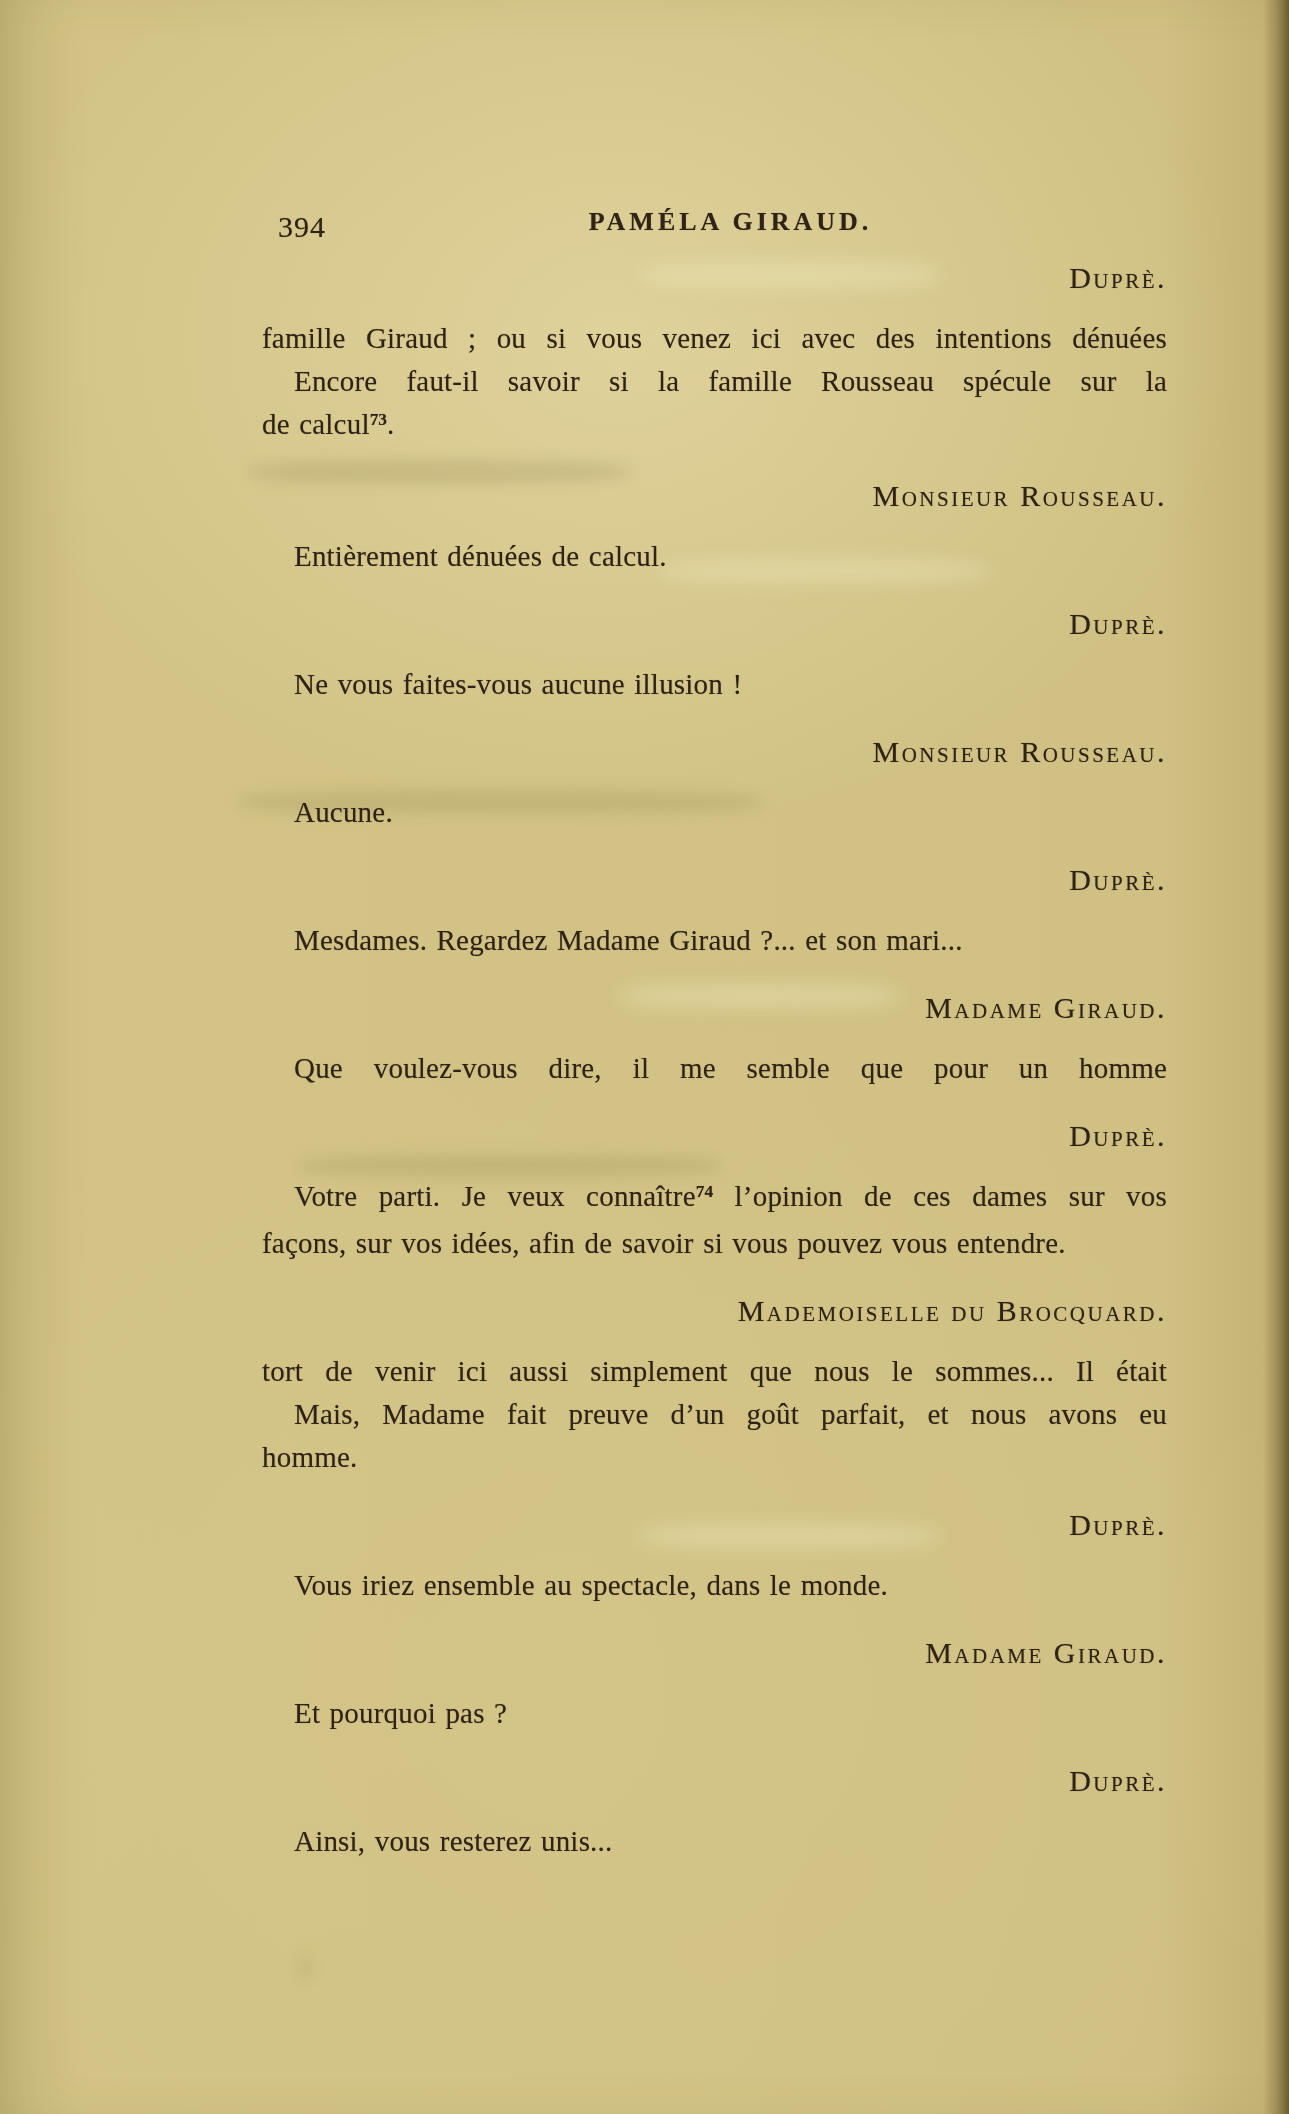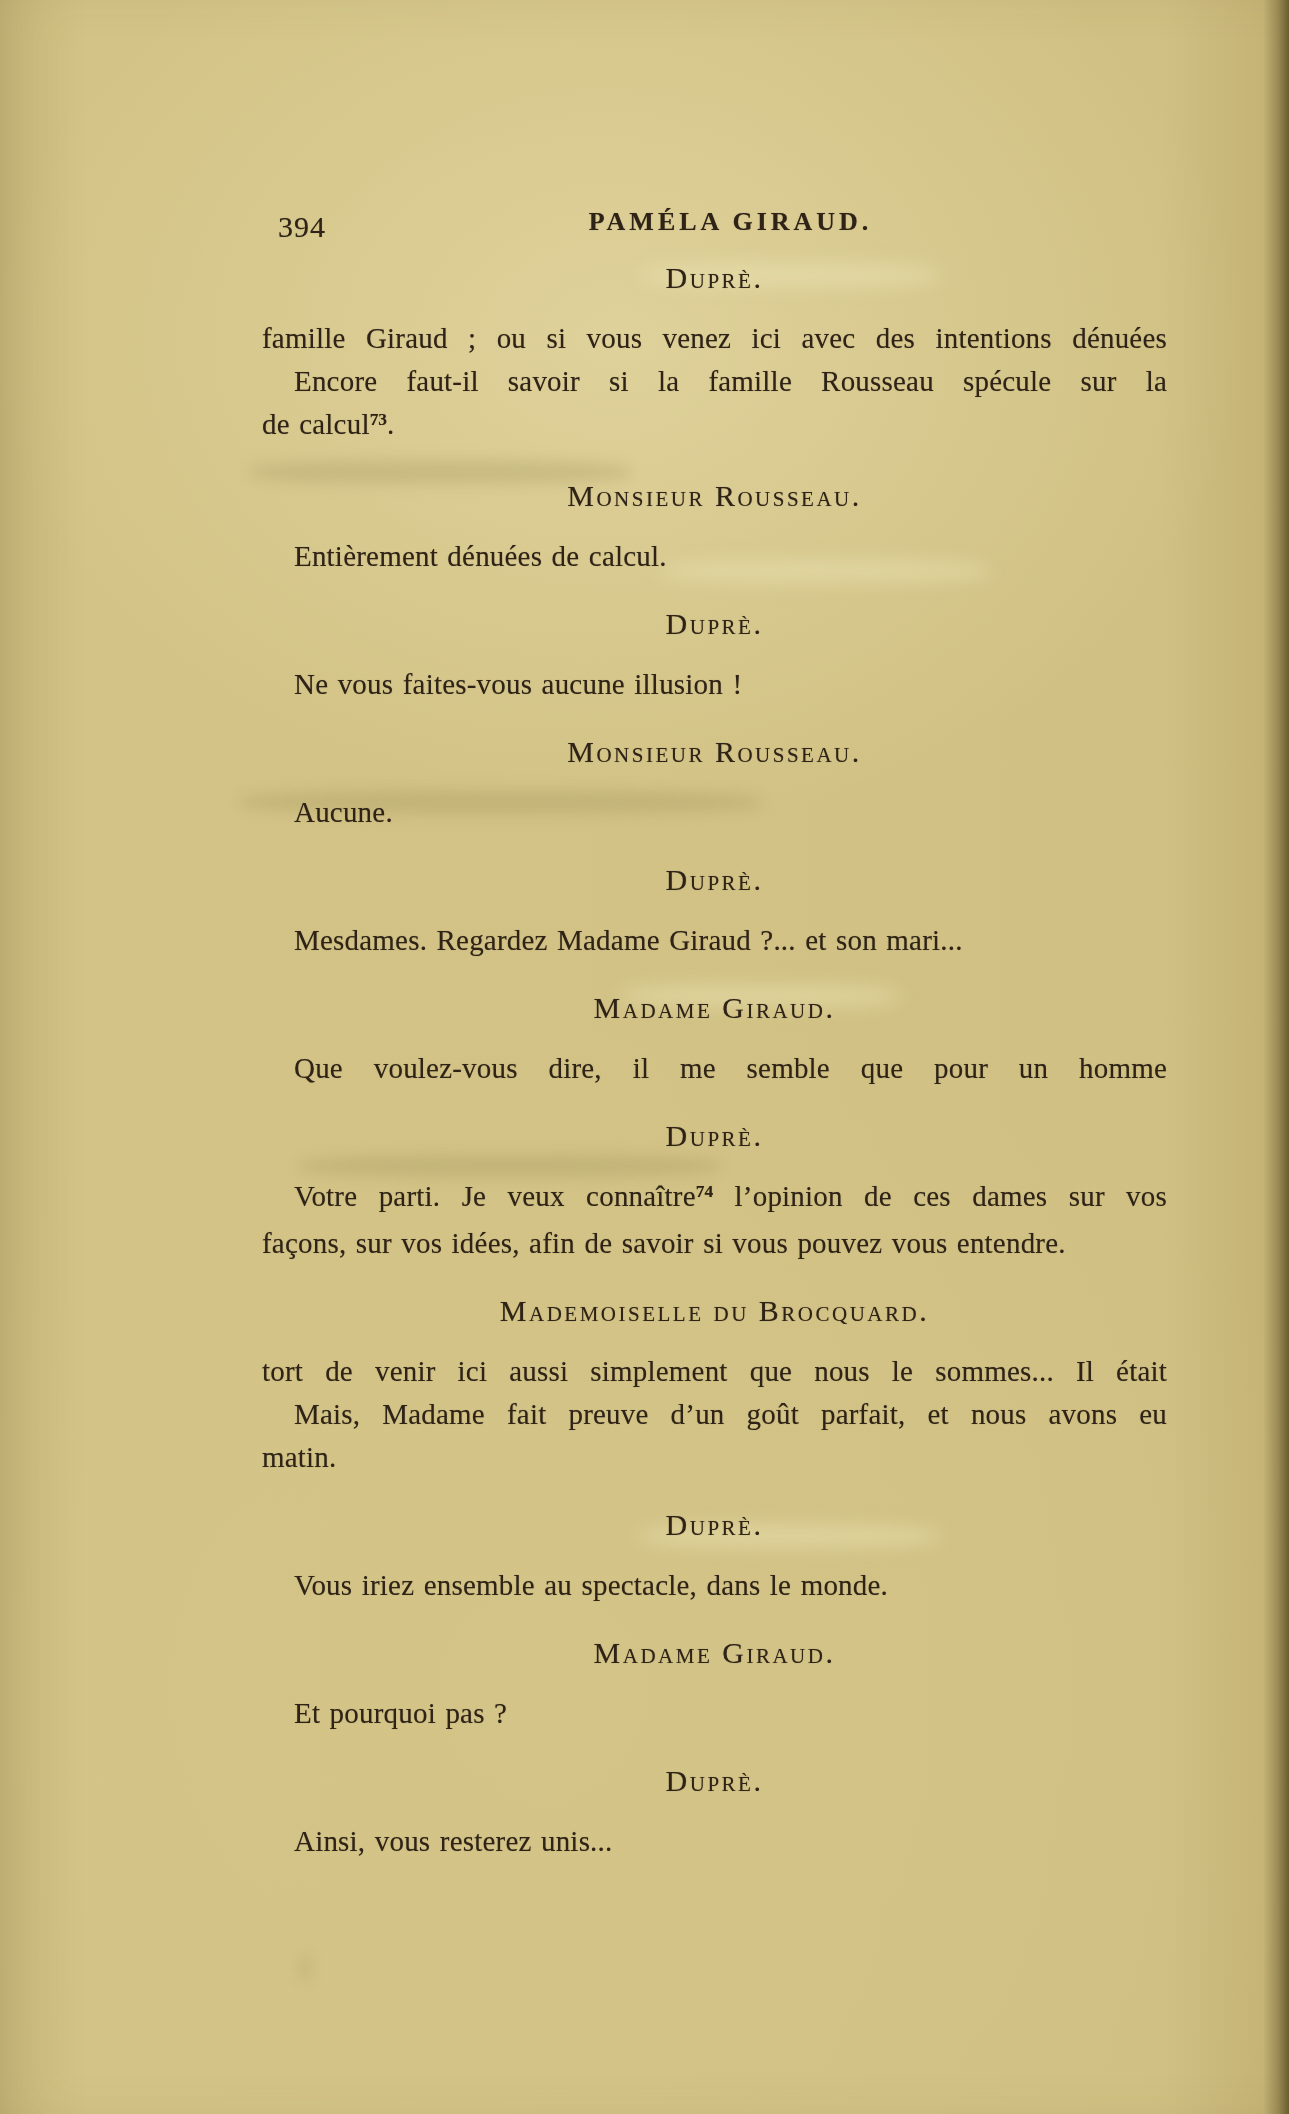--- a/index.html
+++ b/index.html
@@ -26,21 +26,21 @@
   .content{position:absolute;left:262px;top:0;width:905px;}
   .header{position:relative;height:40px;margin-top:192px;}
   .pagenum{position:absolute;left:16px;top:18px;font-size:30px;letter-spacing:1px;
     text-shadow:0 0 1px rgba(46,35,22,0.4);}
   .running-title{position:absolute;left:calc(50% + 16px);top:15px;transform:translateX(-50%);
     font-size:26px;font-weight:bold;letter-spacing:4px;white-space:nowrap;
     text-shadow:0 0 1px rgba(46,35,22,0.35);}
   .speaker{margin-top:28px;margin-bottom:21px;font-size:30px;line-height:36px;
     font-variant:small-caps;letter-spacing:2.5px;
     text-shadow:0 0 1px rgba(46,35,22,0.4);}
-  .speaker .tline{text-align:center;}
+  .speaker .tline{text-align:right;}
   .line{font-size:29px;line-height:43px;word-spacing:2px;letter-spacing:0.2px;
     text-shadow:0 0 1px rgba(46,35,22,0.35);}
   .line .tline{text-align:justify;text-align-last:justify;}
   .line .tline.last{text-align-last:left;}
   .line .tline.first{text-indent:32px;}
   sup.fnref{font-size:0.6em;font-weight:bold;vertical-align:baseline;
     position:relative;top:-0.5em;letter-spacing:0;}
 </style>
 </head>
 <body>
@@ -107,21 +107,21 @@
         <div class="line">
           <div class="tline first">Votre parti. Je veux connaître<sup class="fnref">74</sup> l’opinion de ces dames sur vos</div>
           <div class="tline last">façons, sur vos idées, afin de savoir si vous pouvez vous entendre.</div>
         </div>
         <div class="speaker">
           <div class="tline first last">Mademoiselle du Brocquard.</div>
         </div>
         <div class="line">
           <div class="tline">tort de venir ici aussi simplement que nous le sommes... Il était</div>
           <div class="tline first">Mais, Madame fait preuve d’un goût parfait, et nous avons eu</div>
-          <div class="tline last">matin.</div>
+          <div class="tline last">homme.</div>
         </div>
         <div class="speaker">
           <div class="tline first last">Duprè.</div>
         </div>
         <div class="line">
           <div class="tline first last">Vous iriez ensemble au spectacle, dans le monde.</div>
         </div>
         <div class="speaker">
           <div class="tline first last">Madame Giraud.</div>
         </div>

